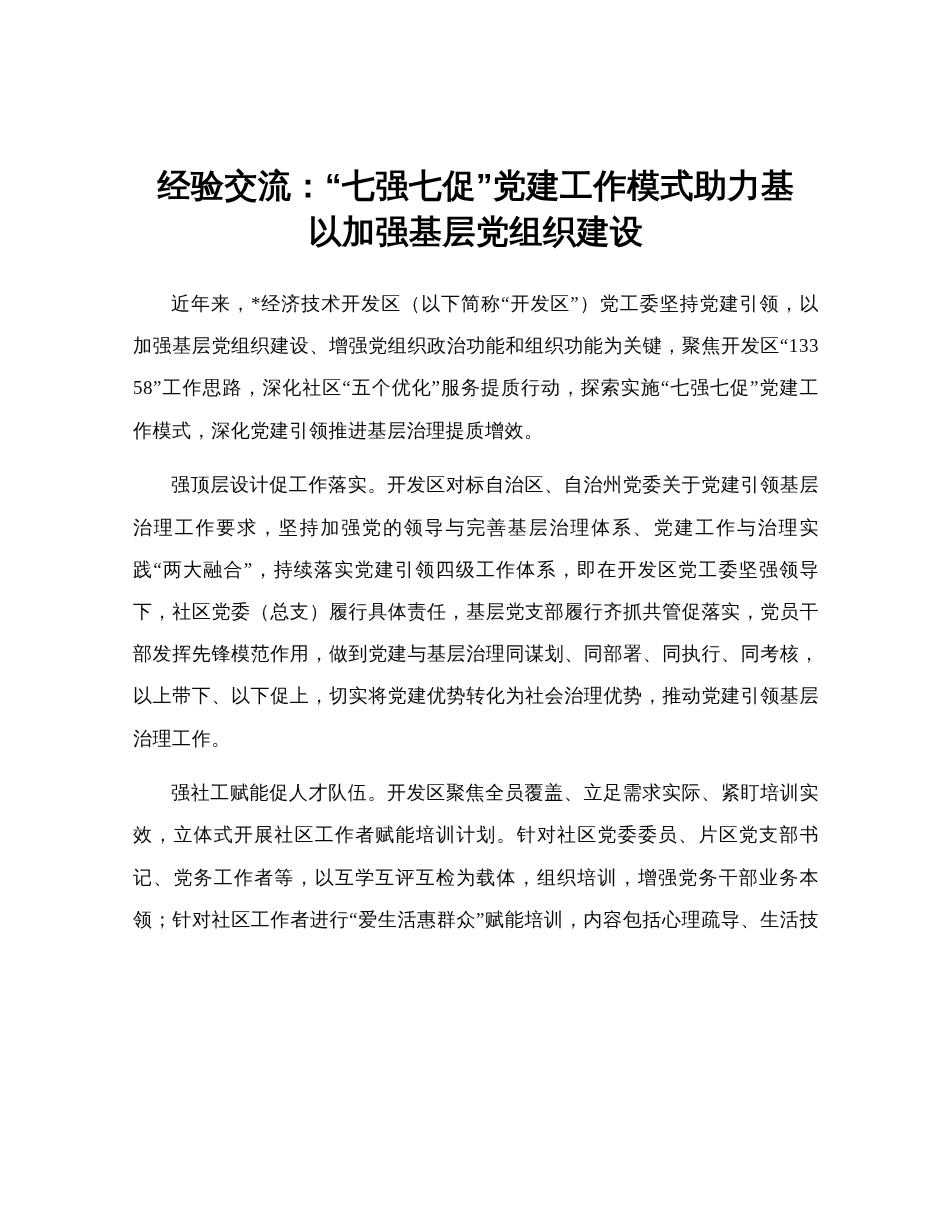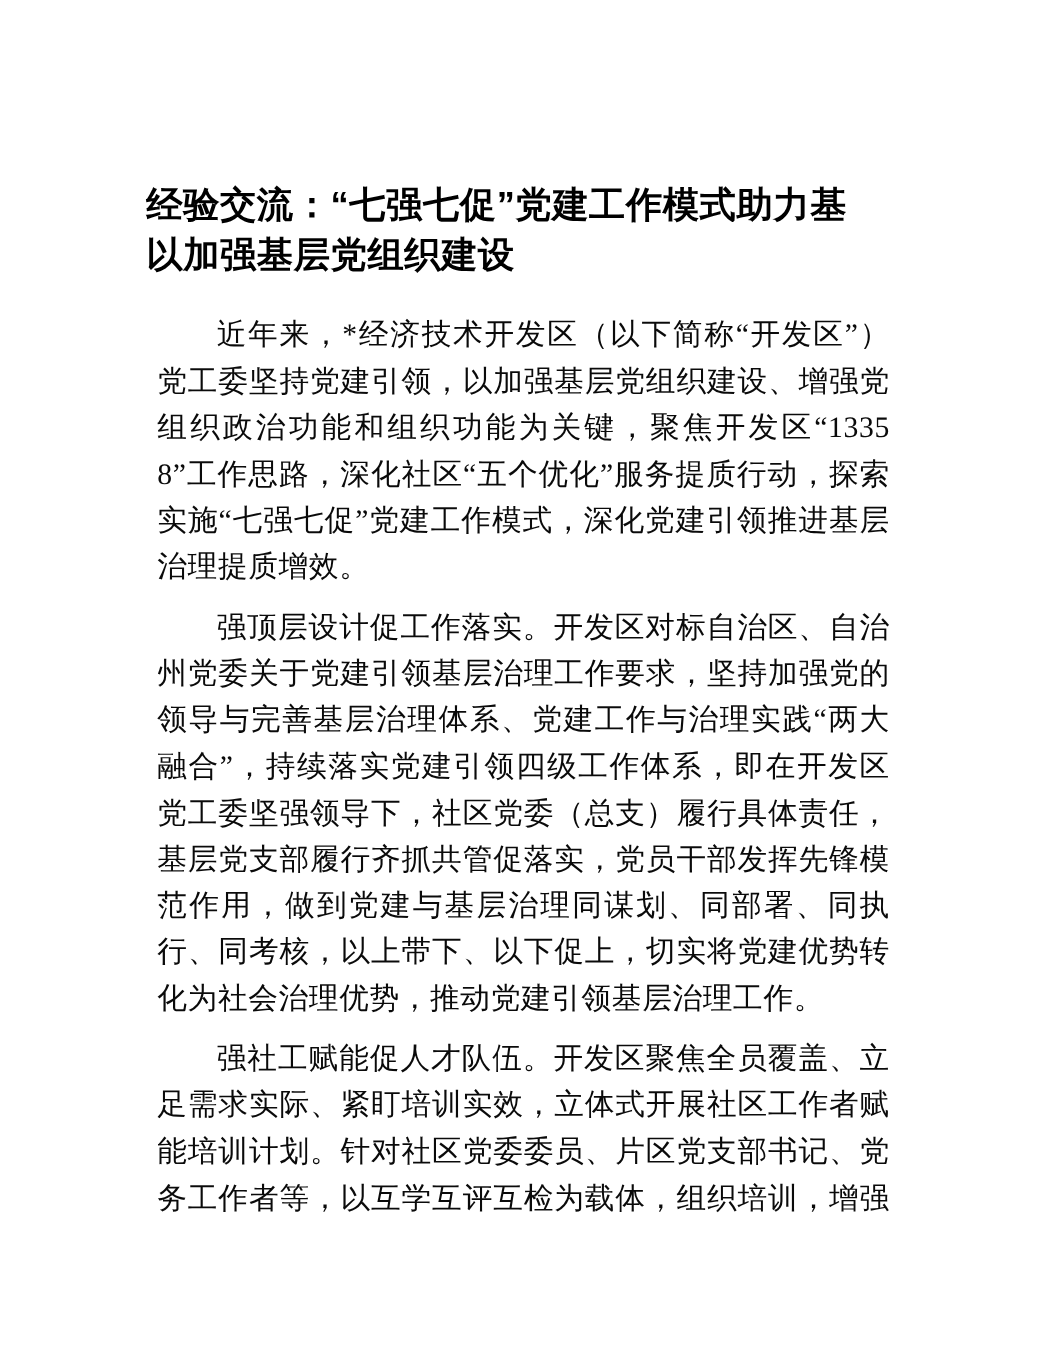--- a/index.html
+++ b/index.html
@@ -20,39 +20,39 @@
     left: 133px;
     top: 0;
     width: 686px;
   }
   .doc-title {
     font-family: "Liberation Sans", "DejaVu Sans", sans-serif;
     font-weight: 700;
     font-size: 33px;
     line-height: 46px;
     color: #000000;
-    text-align: left;
+    text-align: center;
     letter-spacing: 0.5px;
     margin: 0;
     padding-top: 163px;
     padding-bottom: 0;
   }
   .doc-title .title-line {
     display: block;
     white-space: nowrap;
   }
   .para {
     font-family: "Liberation Serif", "DejaVu Serif", serif;
-    font-size: 27px;
+    font-size: 19px;
     line-height: 42.2px;
     color: #0a0a0a;
     text-align: justify;
     text-justify: inter-character;
     text-indent: 2em;
-    margin: 10px;
+    margin: 0;
     letter-spacing: 0.55px;
     word-break: break-all;
   }
   .para-1 { margin-top: 28px; }
   .para-2 { margin-top: 12.5px; }
   .para-3 { margin-top: 12.5px; }
   .para-3 { max-height: 175px; overflow: hidden; }
 </style>
 </head>
 <body>

